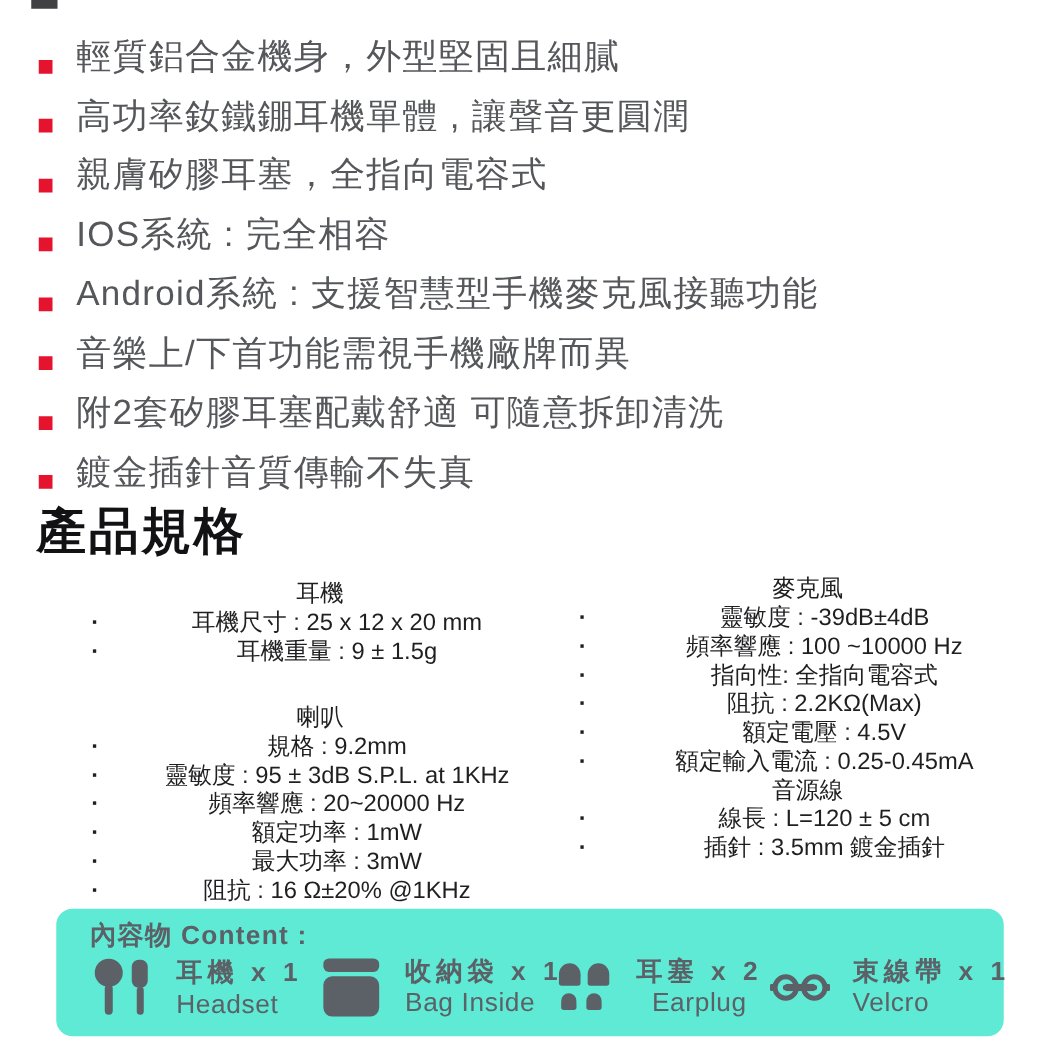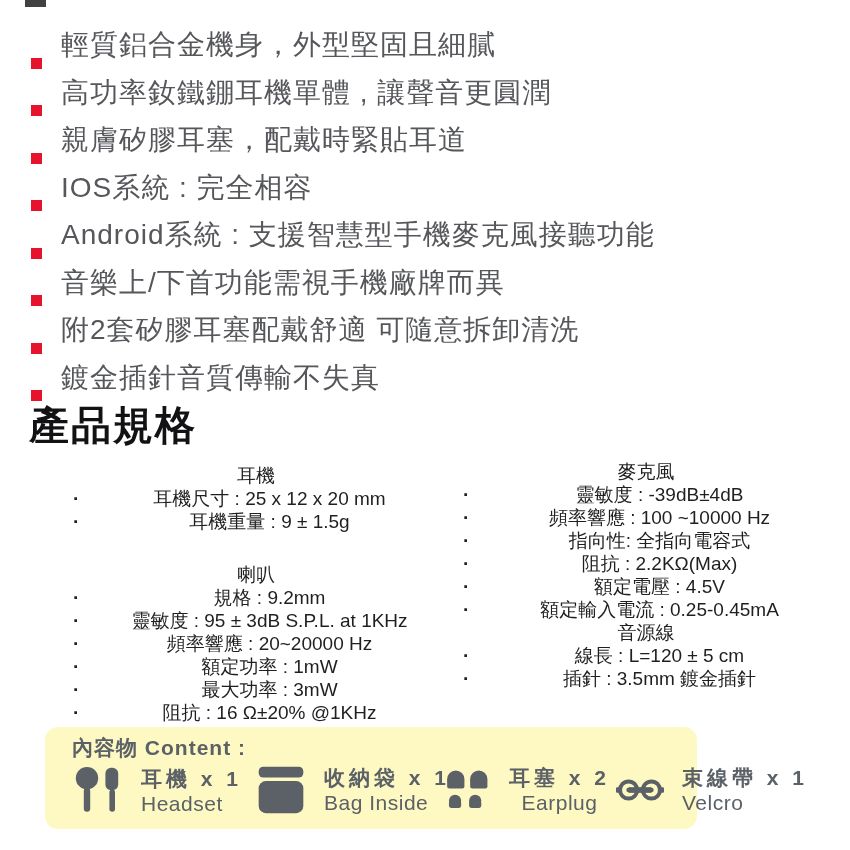--- a/index.html
+++ b/index.html
@@ -6,38 +6,38 @@
   body{
     width:850px;height:850px;position:relative;background:#ffffff;
     font-family:"Liberation Sans","DejaVu Sans",sans-serif;
     overflow:hidden;
   }
   
   .top-fragment{position:absolute;left:25px;top:0;width:21px;height:7px;background:#414144;}
 
   
   .features{position:absolute;left:0;top:21px;width:850px;}
-  .feature{height:47.5px;display:flex;align-items:flex-end;white-space:nowrap;}
+  .feature{height:47.5px;display:flex;align-items:center;white-space:nowrap;}
   .feature .bullet{width:11px;height:11px;background:#e5132e;margin-left:31px;margin-top:17px;flex:0 0 auto;}
   .feature .ftext{margin-left:19px;font-size:28px;line-height:47.5px;color:#56575b;letter-spacing:1px;}
 
   
   .spec-heading{position:absolute;left:29px;top:401px;font-size:40px;line-height:48px;font-weight:700;color:#121214;letter-spacing:2px;}
 
   
   .spec-col{position:absolute;width:380px;font-size:19px;line-height:23px;color:#1f1f21;white-space:nowrap;text-align:center;}
   .spec-col.left{left:66px;top:464px;}
   .spec-col.right{left:456px;top:460px;}
   .spec-col.left .spec-group + .spec-group{margin-top:30px;}
   .spec-title{font-size:19px;}
   .spec-item{position:relative;padding-left:27px;}
   .spec-item::before{content:"·";position:absolute;left:7px;top:0;font-weight:700;}
 
   
-  .content-box{position:absolute;left:45px;top:727px;width:620px;height:102px;background:#fef9c3;border-radius:13px;color:#5b6167;padding-left:32px;}
+  .content-box{position:absolute;left:45px;top:727px;width:758px;height:102px;background:#5eead4;border-radius:13px;color:#5b6167;}
   .content-title{position:absolute;left:27px;top:7px;font-size:21px;font-weight:700;letter-spacing:1px;white-space:nowrap;}
   .content-item{position:absolute;top:38px;display:flex;align-items:center;white-space:nowrap;}
   .content-item .icon{display:inline-flex;align-items:center;justify-content:center;flex:0 0 auto;color:#5b6167;}
   .content-labels{margin-left:18px;}
   .content-label{font-size:21px;font-weight:700;letter-spacing:4px;line-height:25px;}
   .content-sublabel{font-size:21px;font-weight:400;letter-spacing:0.5px;line-height:25px;}
   .ci-1{left:30px;} .ci-2{left:211px;} .ci-3{left:400px;text-align:center;} .ci-4{left:571px;}
   svg{display:block;}
 </style>
 </head>
@@ -49,21 +49,21 @@
   <div class="feature">
     <span class="bullet"></span>
     <span class="ftext">輕質鋁合金機身，外型堅固且細膩</span>
   </div>
   <div class="feature">
     <span class="bullet"></span>
     <span class="ftext">高功率釹鐵錋耳機單體 , 讓聲音更圓潤</span>
   </div>
   <div class="feature">
     <span class="bullet"></span>
-    <span class="ftext">親膚矽膠耳塞，配戴時緊貼耳道</span>
+    <span class="ftext">親膚矽膠耳塞，全指向電容式</span>
   </div>
   <div class="feature">
     <span class="bullet"></span>
     <span class="ftext">IOS系統 : 完全相容</span>
   </div>
   <div class="feature">
     <span class="bullet"></span>
     <span class="ftext">Android系統 : 支援智慧型手機麥克風接聽功能</span>
   </div>
   <div class="feature">

